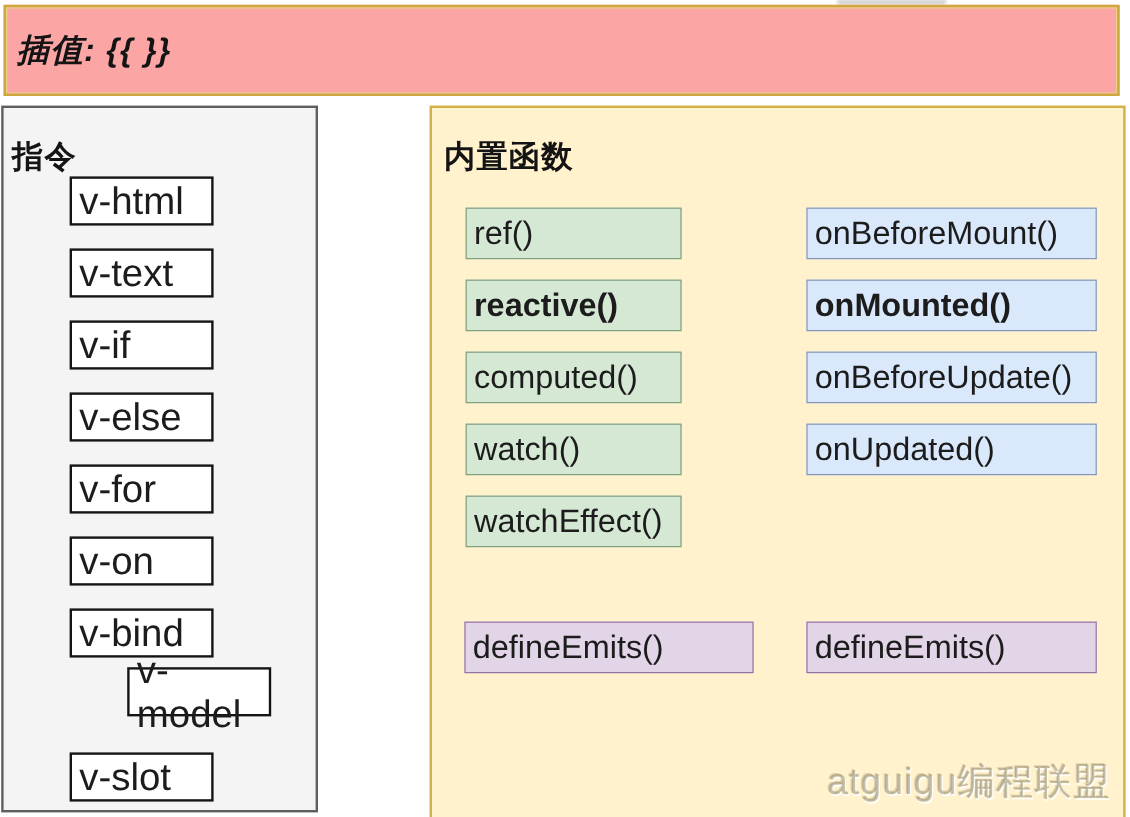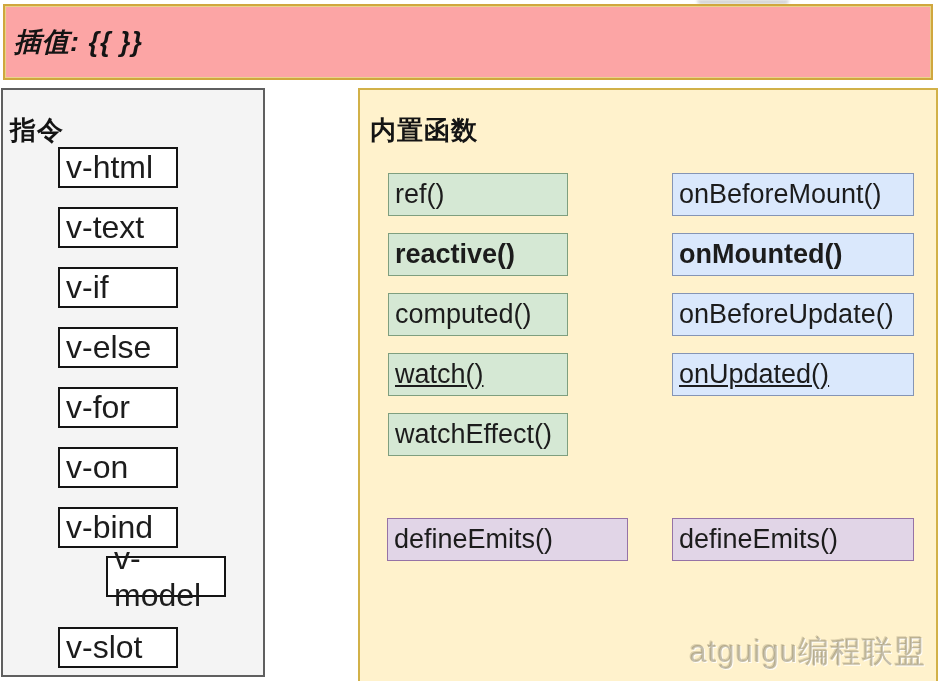--- a/index.html
+++ b/index.html
@@ -113,21 +113,21 @@
   }
   .purple {
     background: #e1d5e7;
     border: 1px solid #9673a6;
   }
   .purple.p0 { left: 27px; width: 241px; }
   .purple.p1 { left: 312px; width: 242px; }
   .r0 { top: 55px; }
   .r1 { top: 115px; font-weight: bold; }
   .r2 { top: 175px; }
-  .r3 { top: 235px; text-decoration: underline; }
+  .r3 { top: 235px; }
   .r4 { top: 295px; }
   .rp { top: 400px; }
 
   .watermark {
     position: absolute;
     right: 10px; top: 541px;
     font-size: 31px;
     color: rgba(150, 140, 112, 0.55);
     text-shadow: 1px 1px 0 rgba(255,255,255,0.85), -1px -1px 0 rgba(120,110,85,0.25);
     letter-spacing: 1px;

